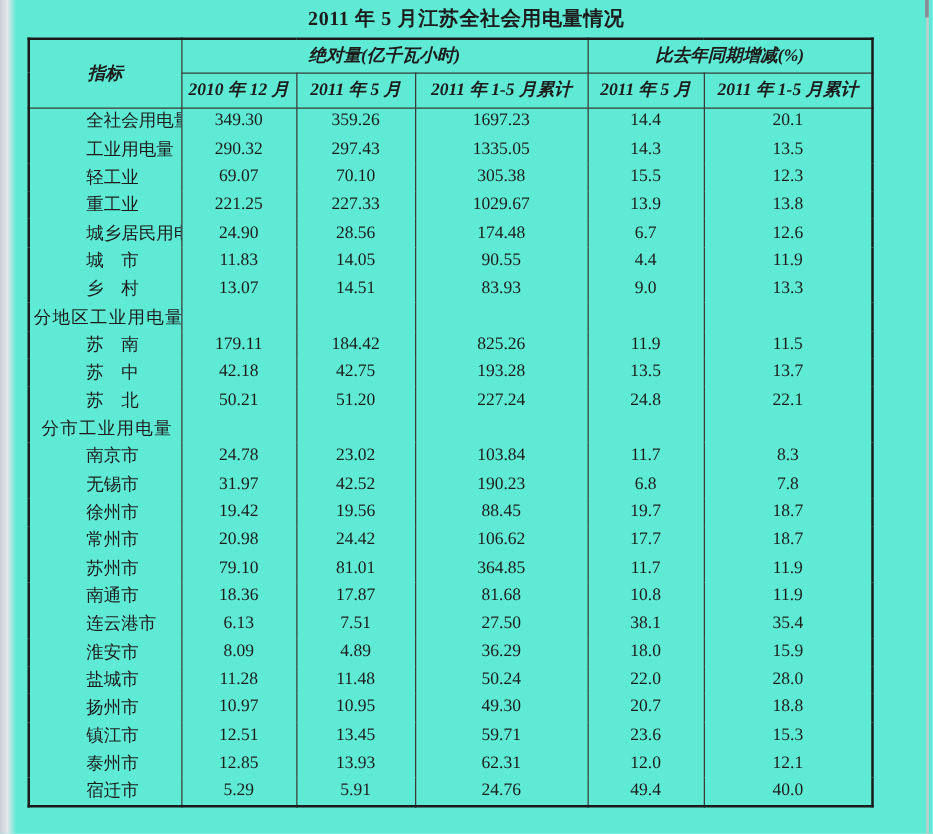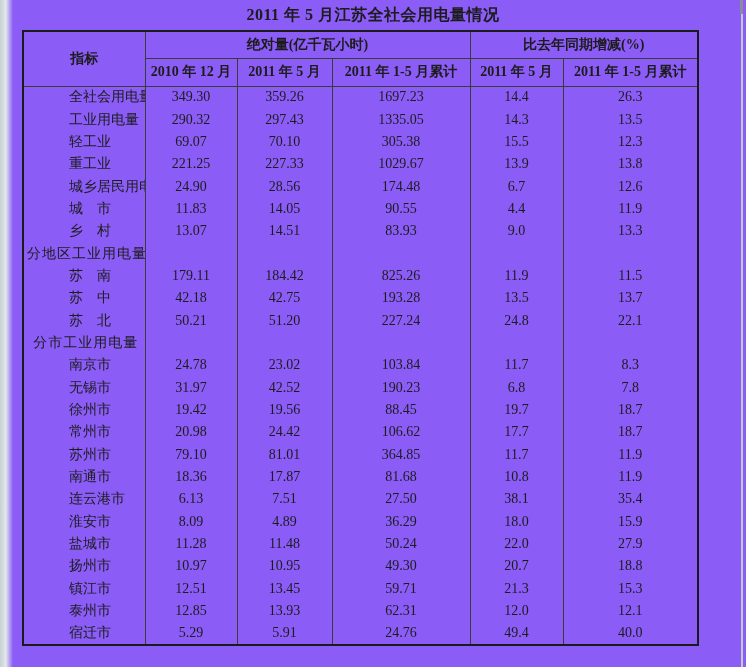--- a/index.html
+++ b/index.html
@@ -6,21 +6,21 @@
   body {
     width: 746px; height: 667px;
     background: #ffffff;
     font-family: "Liberation Serif", "DejaVu Serif", serif;
     color: #1c1c1c;
     overflow: hidden;
   }
   .page {
     position: relative;
     width: 746px; height: 667px;
-    background: #8b5cf6;
+    background: #5eead4;
   }
   
   .scan-edge-left {
     position: absolute; left: 0; top: 0;
     width: 13px; height: 667px;
     background: linear-gradient(to right, #c7d0d6 0%, #e3e8eb 45%, rgba(255,255,255,0) 100%);
   }
   .page-edge-right {
     position: absolute; left: 741px; top: 0;
     width: 2px; height: 667px;
@@ -45,21 +45,21 @@
     border-collapse: collapse;
     table-layout: fixed;
     font-size: 14px;
   }
   table.stat, table.stat td, table.stat th {
     border: 1px solid #3a3a3a;
   }
   table.stat { border: 2px solid #1b1b1b; }
   
   table.stat tbody td { border-top: none; border-bottom: none; }
-  table.stat thead th { font-weight: bold; text-align: center; padding: 0 2px; }
+  table.stat thead th { font-weight: bold; text-align: center; padding: 0 2px; font-style: italic; }
   table.stat thead tr.gh { height: 27px; }
   table.stat thead tr.sh { height: 28px; }
   table.stat tbody tr { height: 22.35px; }
   td.c-label { padding: 0; white-space: nowrap; overflow: hidden; }
   td.c-label.indent { text-align: left; padding-right: 13px; padding-left: 45px; }
   td.c-label.section { text-align: center; padding-left: 3px; letter-spacing: 1px; }
   td.c-val { text-align: center; padding: 0; white-space: nowrap; }
 </style>
 </head>
 <body>
@@ -95,21 +95,21 @@
         <th>2011 年 1-5 月累计</th>
       </tr>
     </thead>
     <tbody>
         <tr>
           <td class="c-label indent">全社会用电量</td>
           <td class="c-val">349.30</td>
           <td class="c-val">359.26</td>
           <td class="c-val">1697.23</td>
           <td class="c-val">14.4</td>
-          <td class="c-val">26.3</td>
+          <td class="c-val">20.1</td>
         </tr>
         <tr>
           <td class="c-label indent">工业用电量</td>
           <td class="c-val">290.32</td>
           <td class="c-val">297.43</td>
           <td class="c-val">1335.05</td>
           <td class="c-val">14.3</td>
           <td class="c-val">13.5</td>
         </tr>
         <tr>
@@ -255,36 +255,36 @@
           <td class="c-val">36.29</td>
           <td class="c-val">18.0</td>
           <td class="c-val">15.9</td>
         </tr>
         <tr>
           <td class="c-label indent">盐城市</td>
           <td class="c-val">11.28</td>
           <td class="c-val">11.48</td>
           <td class="c-val">50.24</td>
           <td class="c-val">22.0</td>
-          <td class="c-val">27.9</td>
+          <td class="c-val">28.0</td>
         </tr>
         <tr>
           <td class="c-label indent">扬州市</td>
           <td class="c-val">10.97</td>
           <td class="c-val">10.95</td>
           <td class="c-val">49.30</td>
           <td class="c-val">20.7</td>
           <td class="c-val">18.8</td>
         </tr>
         <tr>
           <td class="c-label indent">镇江市</td>
           <td class="c-val">12.51</td>
           <td class="c-val">13.45</td>
           <td class="c-val">59.71</td>
-          <td class="c-val">21.3</td>
+          <td class="c-val">23.6</td>
           <td class="c-val">15.3</td>
         </tr>
         <tr>
           <td class="c-label indent">泰州市</td>
           <td class="c-val">12.85</td>
           <td class="c-val">13.93</td>
           <td class="c-val">62.31</td>
           <td class="c-val">12.0</td>
           <td class="c-val">12.1</td>
         </tr>

